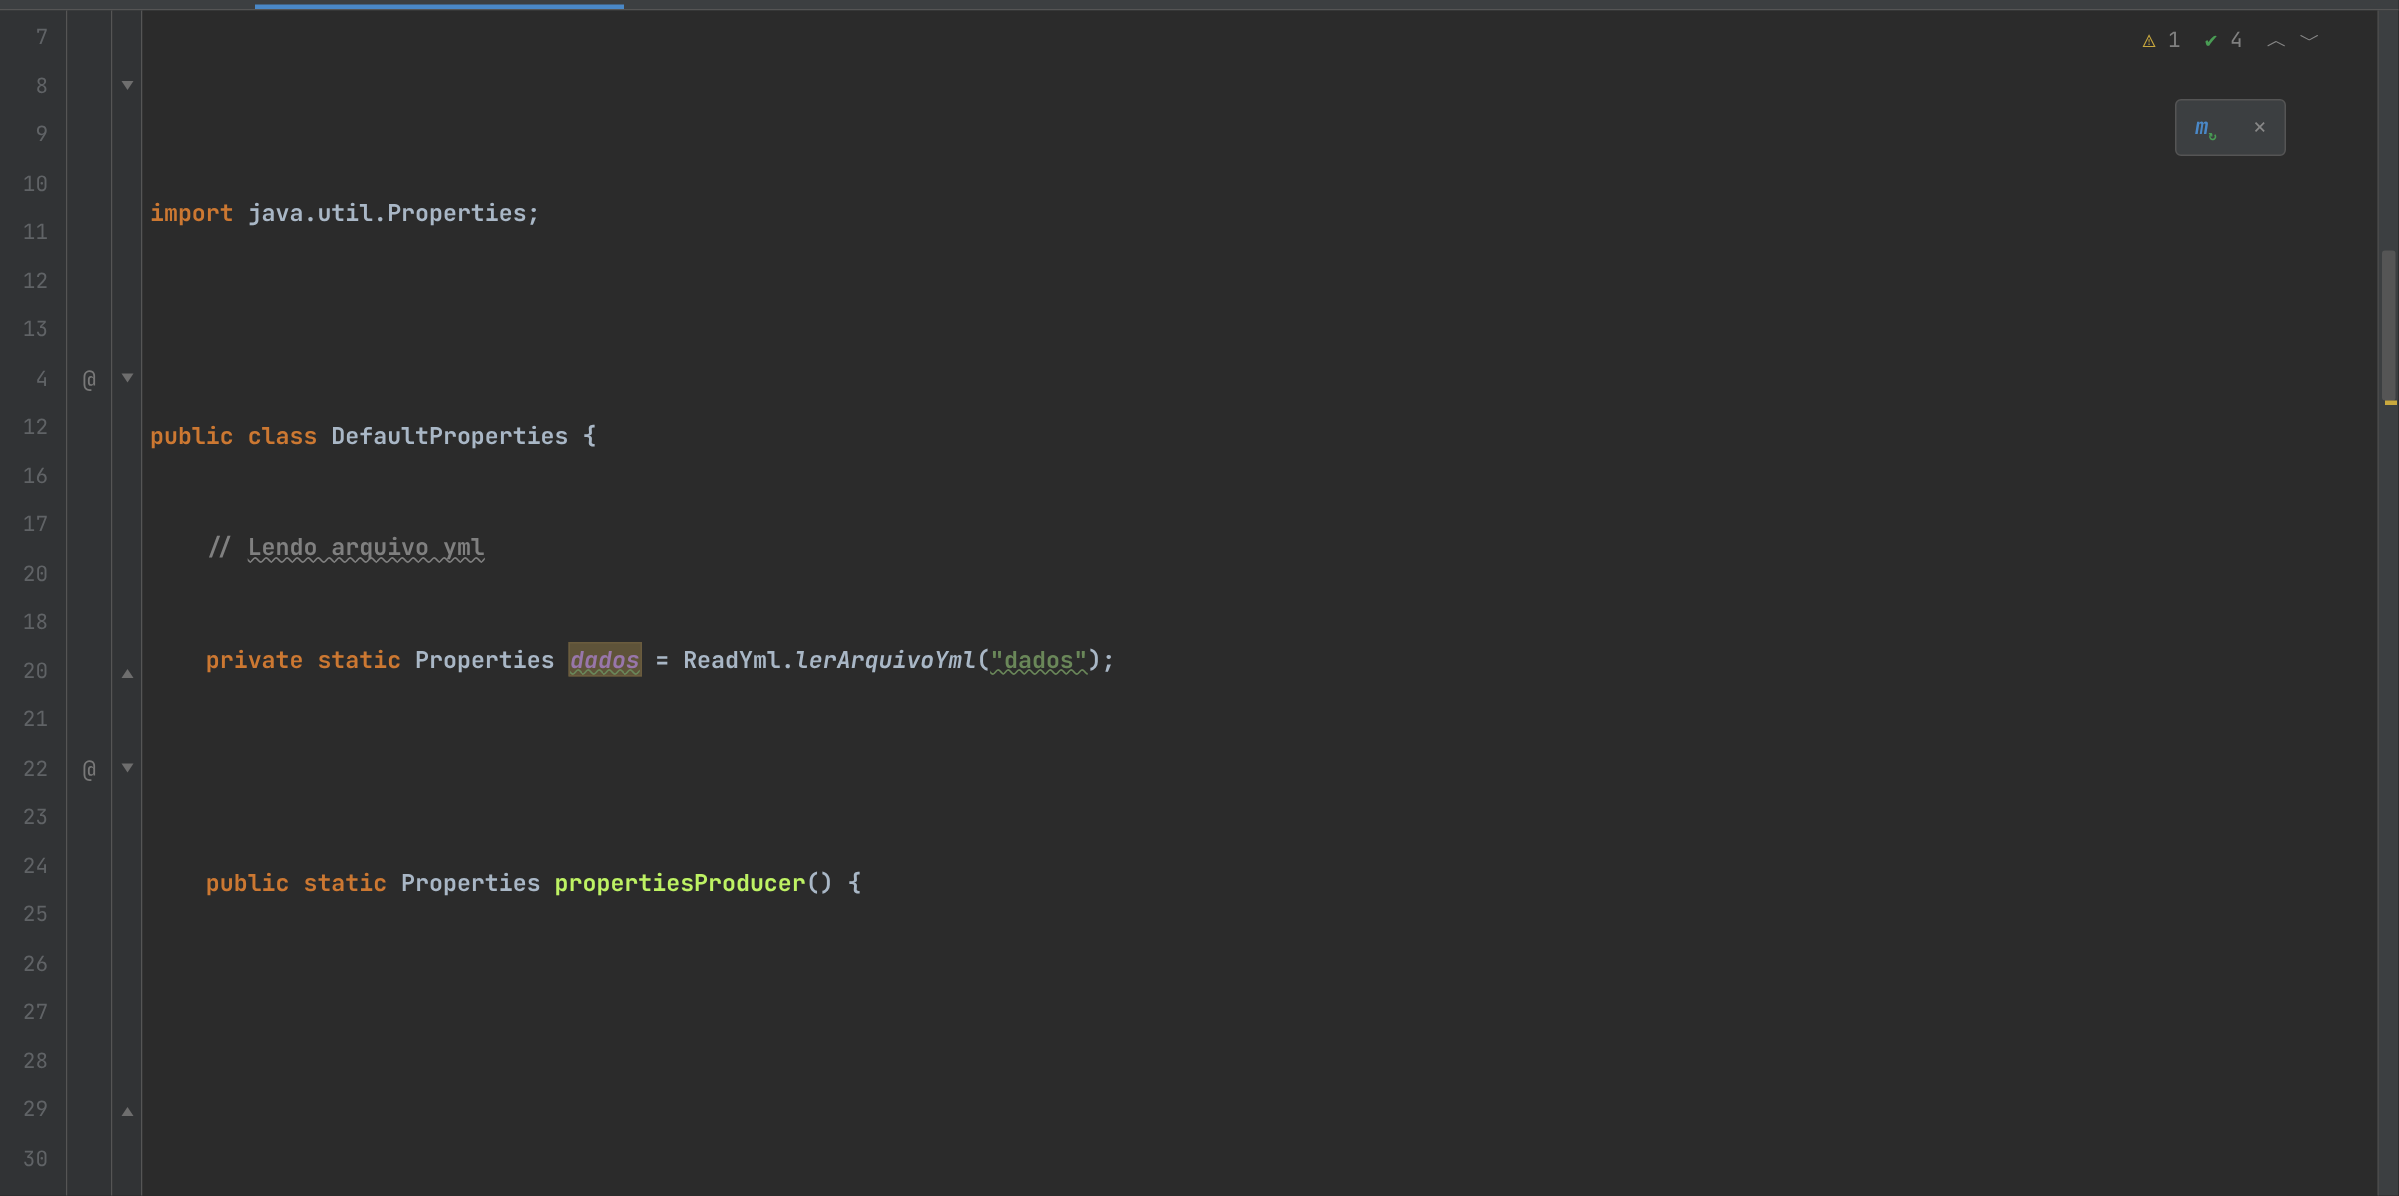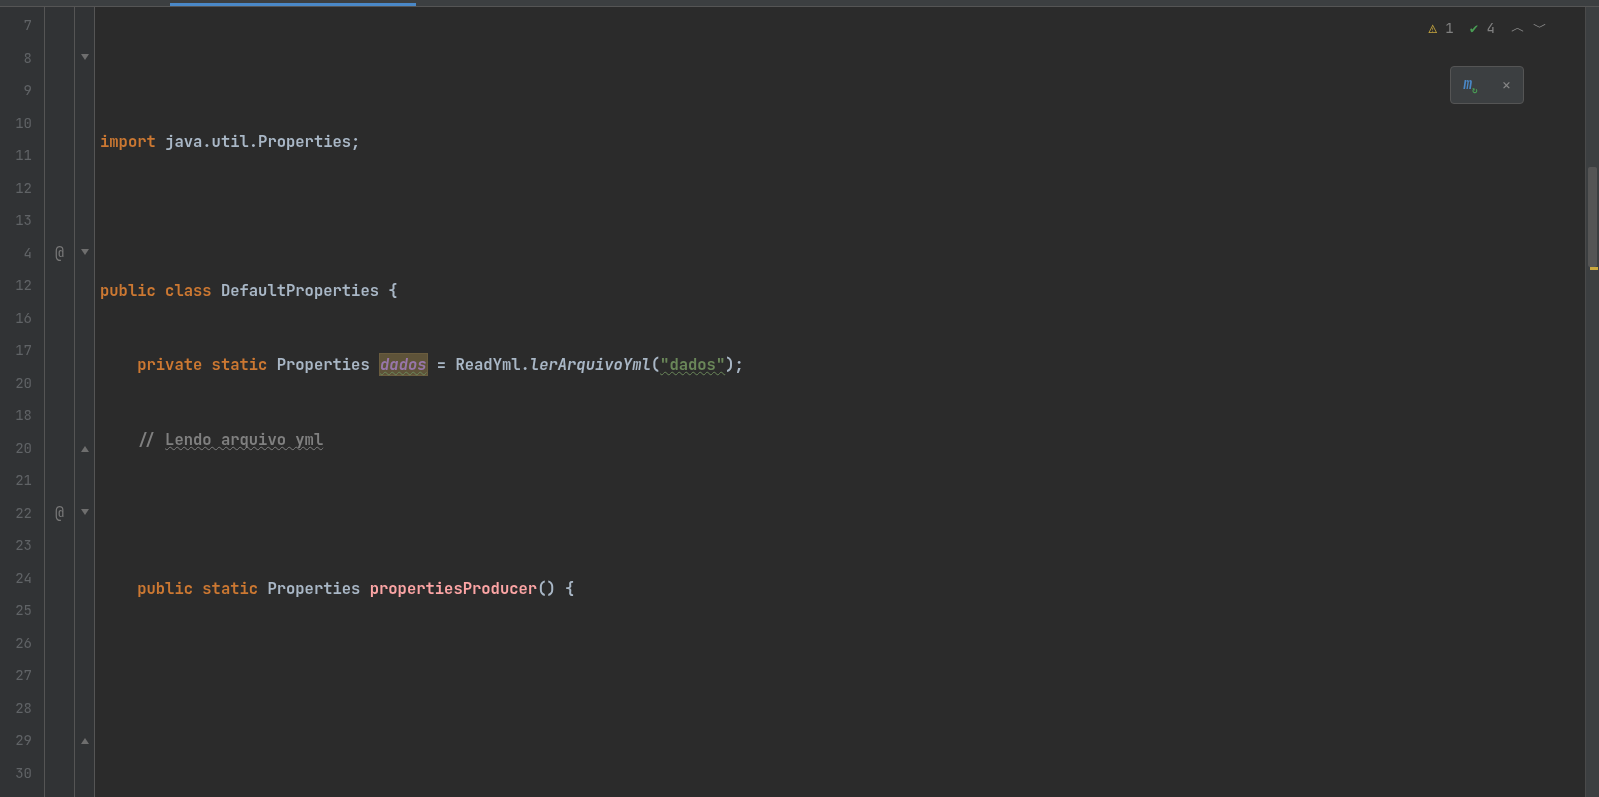--- a/index.html
+++ b/index.html
@@ -68,21 +68,21 @@
     white-space: pre;
     position: relative;
   }
   .line {
     height: 32.5px;
     line-height: 32.5px;
     padding-left: 5px;
     font-weight: bold;
   }
   .kw { color: #cc7832; }
-  .method { color: #fca5a5; }
+  .method { color: #bef264; }
   .staticfield { color: #9876aa; font-style: italic; }
   .str { color: #6a8759; }
   .comment { color: #808080; }
   .static-call { font-style: italic; }
   .wavy { text-decoration: underline wavy #808080 1px; text-decoration-skip-ink: none; }
   .typo { text-decoration: underline wavy #6a8759 1px; text-decoration-skip-ink: none; }
   .highlight-box { background: #5e5339; border: 1px solid #6a5c3e; }
   .top-bar {
     position: absolute;
     top: 0;
@@ -272,22 +272,22 @@
         </svg>
       </div>
     <div class="fold"></div>
   </div>
 
   <div class="code-area">
     <div class="line"></div>
     <div class="line"><span class="kw">import </span><span>java.util.Properties;</span></div>
     <div class="line"></div>
     <div class="line"><span class="kw">public class </span><span>DefaultProperties </span><span>{</span></div>
+    <div class="line"><span>    </span><span class="comment">// </span><span class="comment wavy">Lendo arquivo yml</span></div>
     <div class="line"><span>    </span><span class="kw">private static </span><span>Properties </span><span class="staticfield highlight-box typo">dados</span><span> = ReadYml.</span><span class="static-call">lerArquivoYml</span><span>(</span><span class="str typo">"dados"</span><span>);</span></div>
-    <div class="line"><span>    </span><span class="comment">// </span><span class="comment wavy">Lendo arquivo yml</span></div>
     <div class="line"></div>
     <div class="line"><span>    </span><span class="kw">public static </span><span>Properties </span><span class="method">propertiesProducer</span><span>() {</span></div>
     <div class="line"></div>
     
     
     
     
     
     
     

